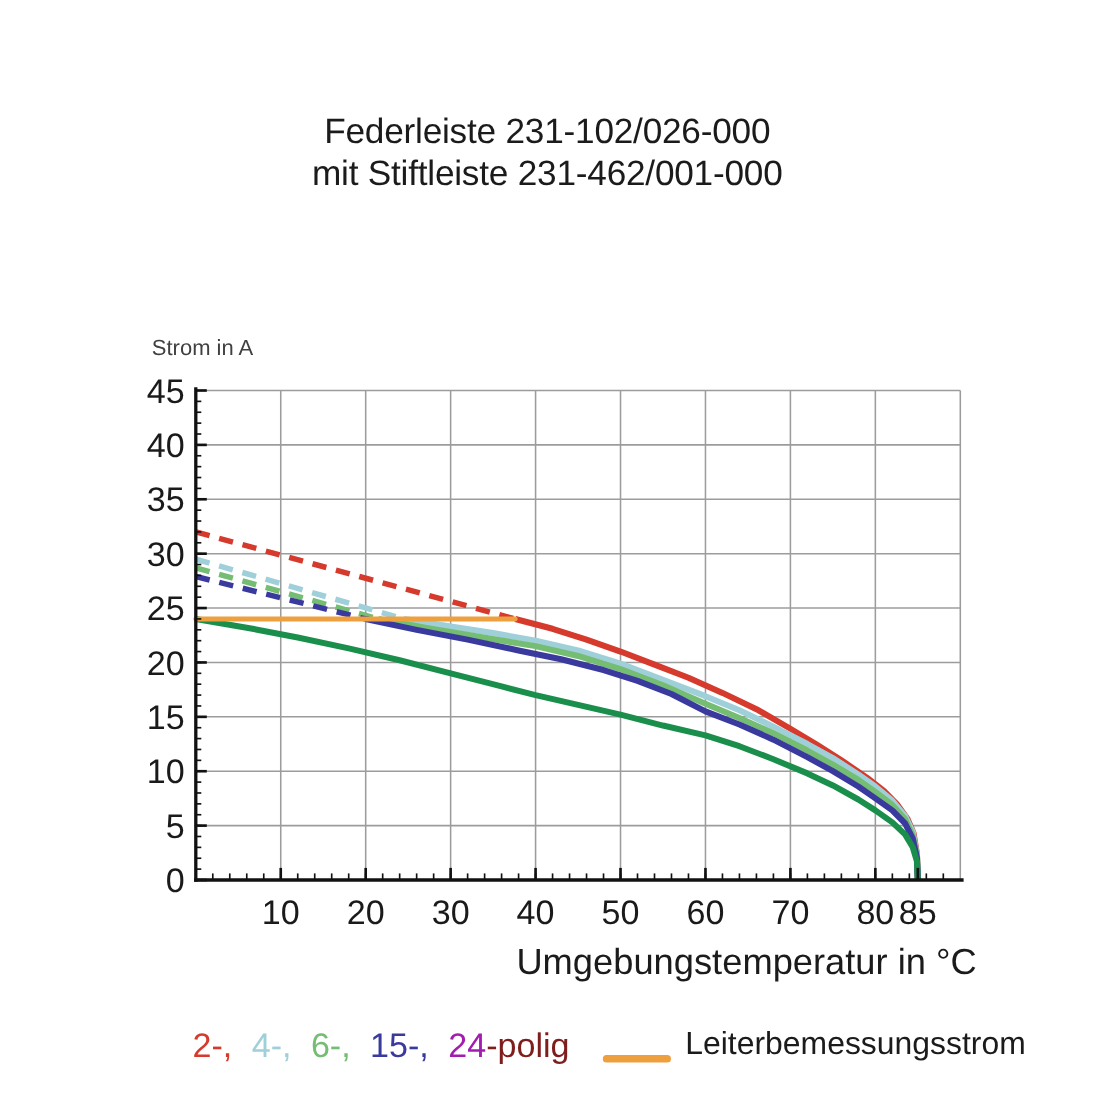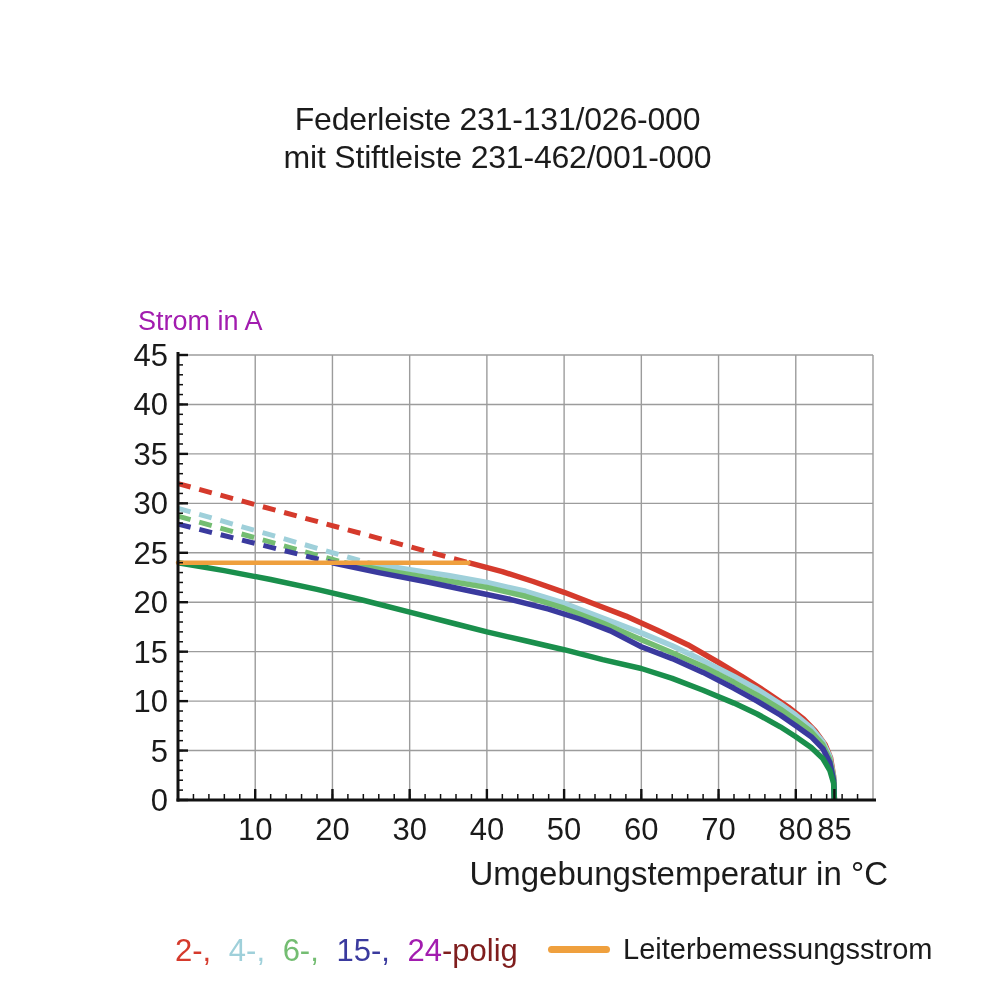--- a/index.html
+++ b/index.html
@@ -1,38 +1,38 @@
 <!DOCTYPE html>
 <html><head>
 <meta charset="utf-8">
 <style>
   html,body{margin:0;padding:0;background:#ffffff;}
   .page{position:relative;width:1000px;height:1000px;background:#ffffff;overflow:hidden;
         font-family:"Liberation Sans",sans-serif;color:#1b1b1b;}
   .title-block{position:absolute;left:60px;top:100px;width:875px;text-align:center;
         font-size:32px;line-height:38px;color:#1b1b1b;letter-spacing:-0.2px;}
-  .y-title{position:absolute;left:138px;top:306px;font-size:27px;color:#a21caf;}
+  .y-title{position:absolute;left:138px;top:306px;font-size:20px;color:#404040;}
   .x-title{position:absolute;left:400px;top:855px;width:488px;text-align:right;
         font-size:33px;color:#1b1b1b;}
   svg.plot{position:absolute;left:0;top:0;}
   svg.plot text{font-family:"Liberation Sans",sans-serif;font-size:31px;fill:#1a1a1a;}
   .legend-poles{position:absolute;left:175px;top:933px;font-size:31px;white-space:nowrap;}
   .legend-poles .pole-item{margin-right:9px;}
   .legend-poles .pole-item.last{margin-right:0;}
-  .legend-ref{position:absolute;left:548px;top:933px;display:flex;align-items:center;gap:13px;}
+  .legend-ref{position:absolute;left:548px;top:933px;display:flex;align-items:flex-end;gap:13px;}
   .ref-swatch{display:inline-block;width:62px;height:7px;border-radius:4px;background:#efa03e;}
   .legend-ref .ref-label{font-size:29px;color:#1b1b1b;}
 </style>
 </head>
 <body>
 
 <div class="page">
 
   <div class="title-block">
-    <div>Federleiste 231-131/026-000</div>
+    <div>Federleiste 231-102/026-000</div>
     <div>mit Stiftleiste 231-462/001-000</div>
   </div>
 
   <div class="y-title">Strom in A</div>
 
   <svg class="plot" width="1000" height="1000" viewBox="0 0 1000 1000" aria-hidden="true">
       <line x1="255.22222222222223" y1="355" x2="255.22222222222223" y2="800" stroke="#9c9c9c" stroke-width="1.4"></line>
       <line x1="332.44444444444446" y1="355" x2="332.44444444444446" y2="800" stroke="#9c9c9c" stroke-width="1.4"></line>
       <line x1="409.66666666666663" y1="355" x2="409.66666666666663" y2="800" stroke="#9c9c9c" stroke-width="1.4"></line>
       <line x1="486.88888888888886" y1="355" x2="486.88888888888886" y2="800" stroke="#9c9c9c" stroke-width="1.4"></line>

